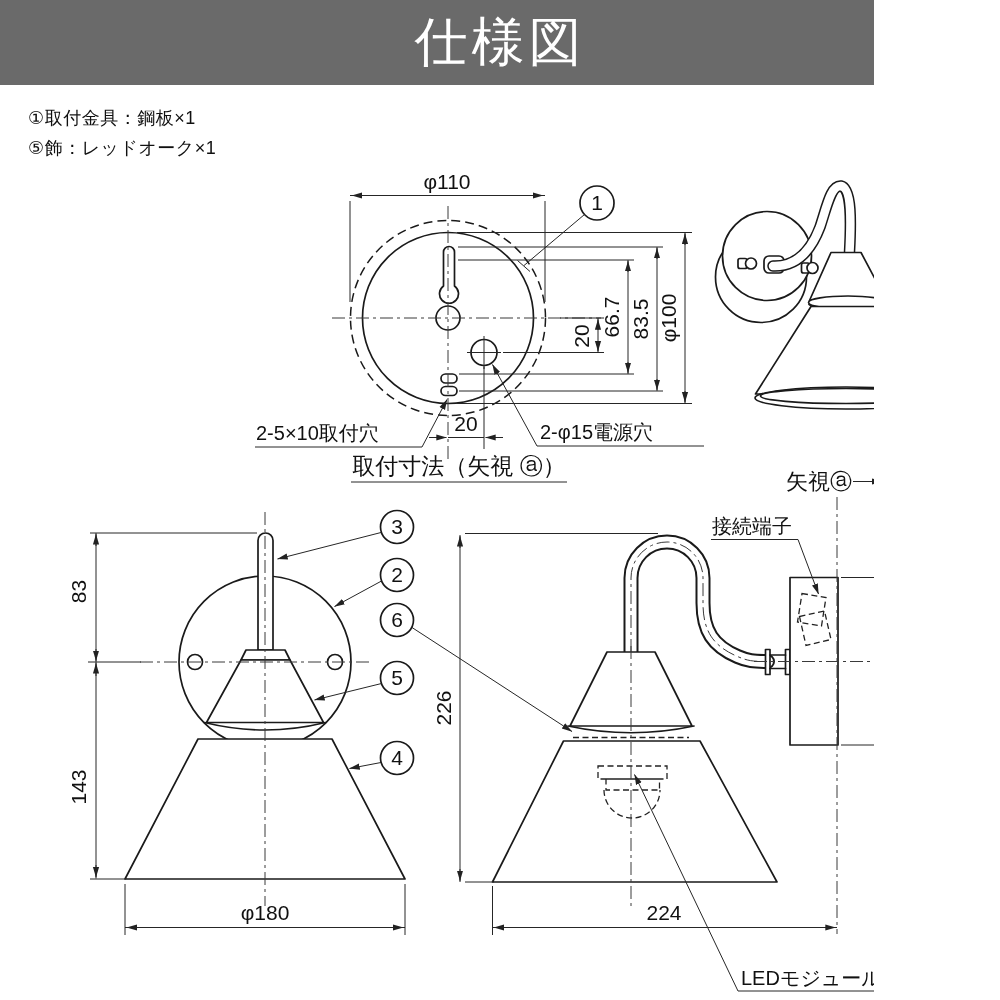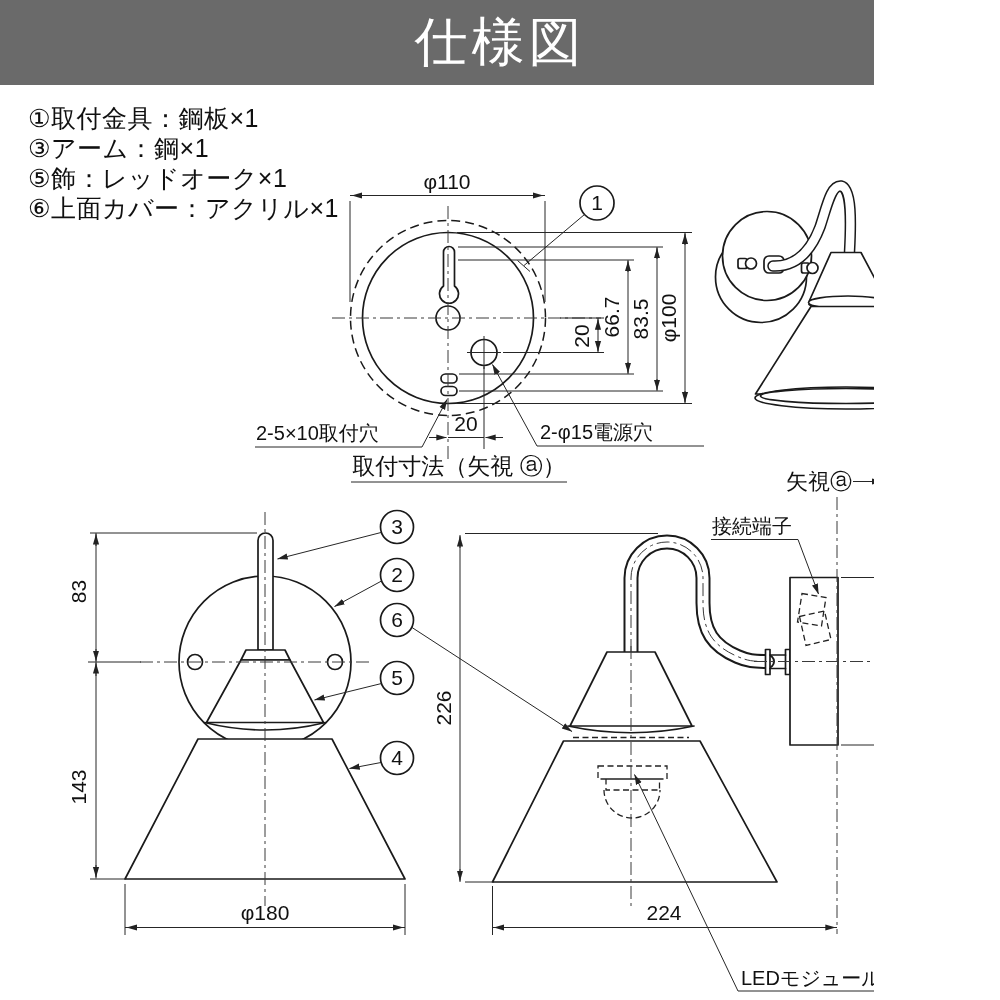--- a/index.html
+++ b/index.html
@@ -2,21 +2,21 @@
 <html><head>
 <meta charset="utf-8">
 <style>
   html,body{margin:0;padding:0;background:#fff;}
   .stage{position:relative;width:874px;height:1000px;background:#fff;overflow:hidden;
          font-family:"Liberation Sans","DejaVu Sans",sans-serif;}
   .header{position:absolute;top:0;left:0;width:1000px;height:85px;background:#6a6a6a;
           display:flex;align-items:center;justify-content:center;}
   .title{color:#fff;font-size:53px;letter-spacing:4px;font-weight:500;}
   .parts{position:absolute;left:28px;top:103px;}
-  .parts div{font-size:25px;line-height:30px;color:#101010;letter-spacing:.5px;white-space:pre;}
+  .parts div{font-size:18px;line-height:30px;color:#101010;letter-spacing:.5px;white-space:pre;}
   svg{position:absolute;left:0;top:0;}
   .ln{stroke:#1a1a1a;stroke-width:1.7;fill:none;stroke-linecap:round;stroke-linejoin:round;}
   .wf{stroke:#1a1a1a;stroke-width:1.7;fill:#fff;stroke-linejoin:round;}
   .dash{stroke:#1a1a1a;stroke-width:1.5;fill:none;stroke-dasharray:9 5;}
   .cl{stroke:#3a3a3a;stroke-width:1;fill:none;stroke-dasharray:13 4 3 4;}
   .dim{stroke:#262626;stroke-width:1;fill:none;}
   .hid{stroke:#222;stroke-width:1.3;fill:none;stroke-dasharray:6 3.5;}
   .tubeO{stroke:#1a1a1a;stroke-width:15;fill:none;stroke-linecap:round;}
   .tubeI{stroke:#fff;stroke-width:11;fill:none;stroke-linecap:round;}
   .ptubeO{stroke:#1a1a1a;stroke-width:11.5;fill:none;stroke-linecap:round;}
@@ -31,23 +31,21 @@
 <body>
 
 <div class="stage">
 
   <div class="header">
     <div class="title">仕様図</div>
   </div>
 
   <div class="parts">
     <div>①取付金具：鋼板×1</div>
-    <div>③アーム：鋼×1</div>
     <div>⑤飾：レッドオーク×1</div>
-    <div>⑥上面カバー：アクリル×1</div>
   </div>
 
   <svg width="1000" height="1000" viewBox="0 0 1000 1000">
     <defs>
       <marker id="ar" markerWidth="12" markerHeight="8" refX="10.2" refY="3.5" orient="auto" markerUnits="userSpaceOnUse">
         <path d="M0,0.4 L10.5,3.5 L0,6.6 Z" fill="#222"></path>
       </marker>
     </defs>
 
     <g>

